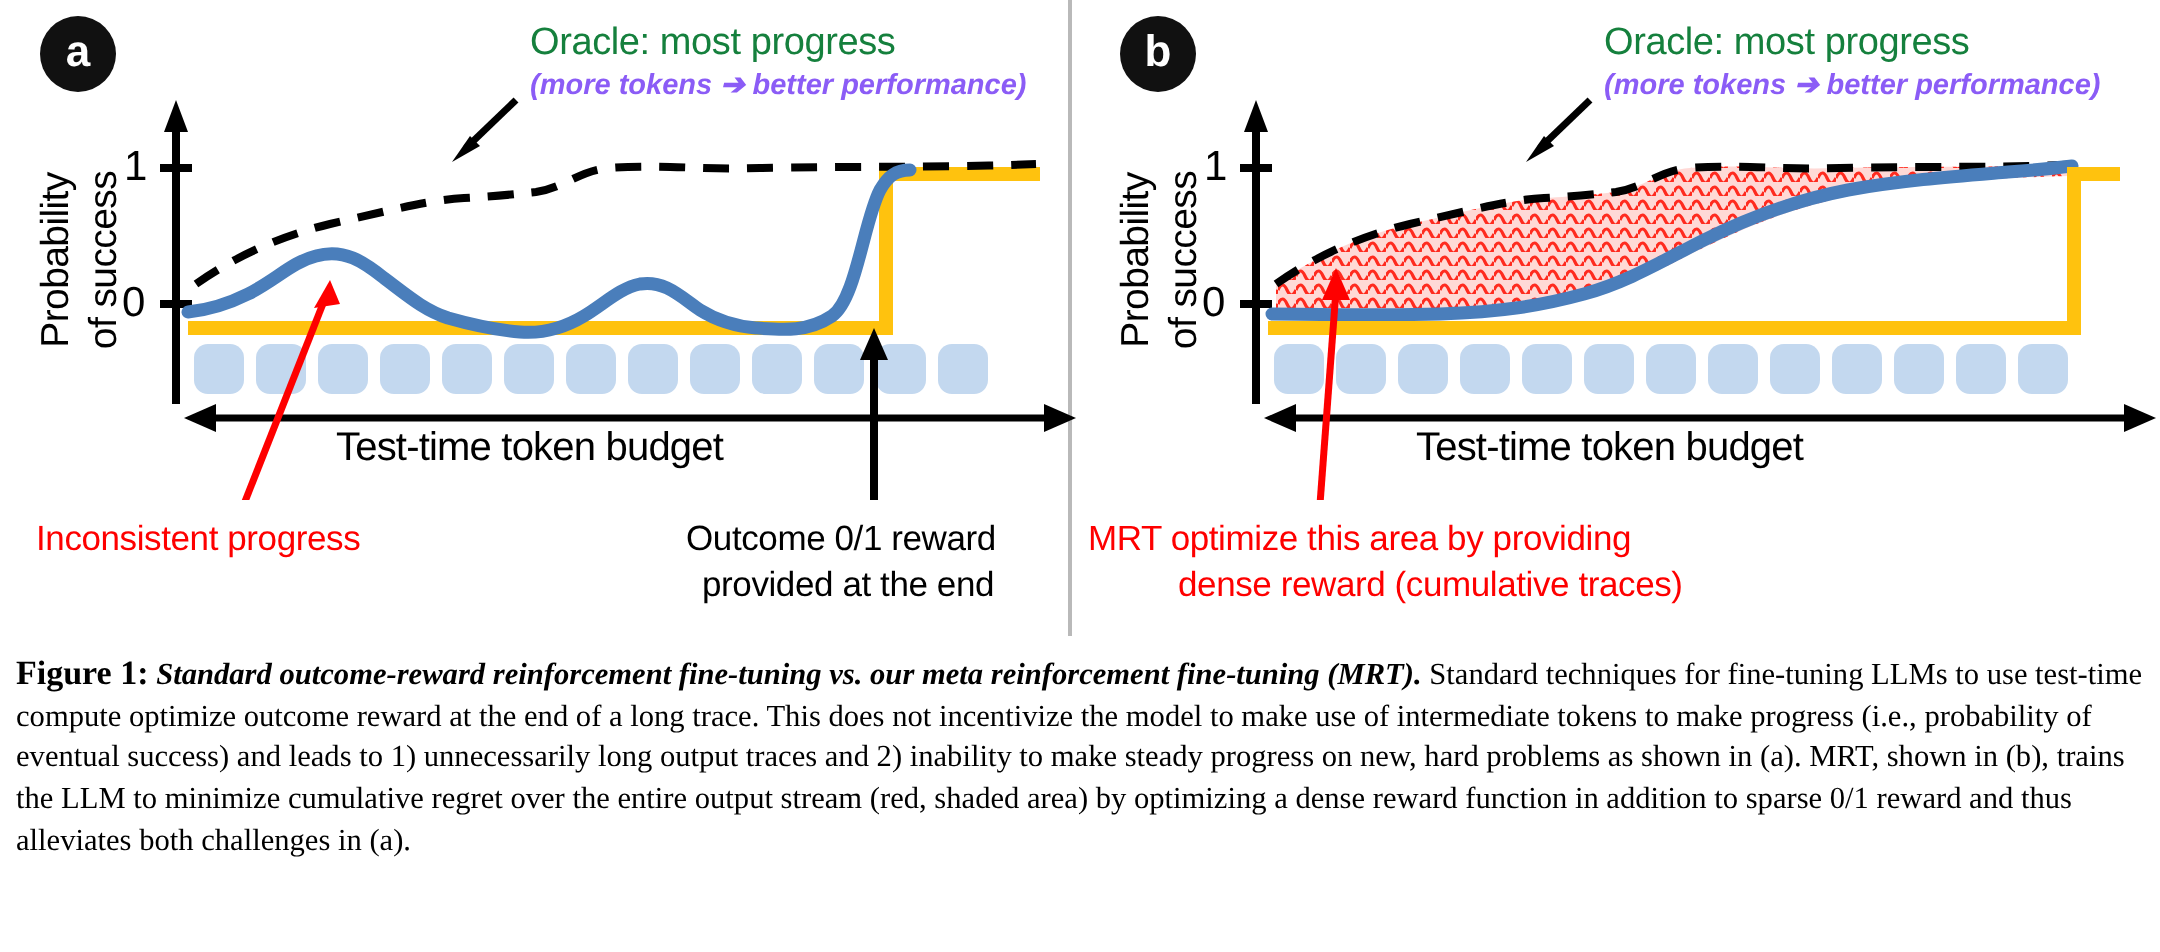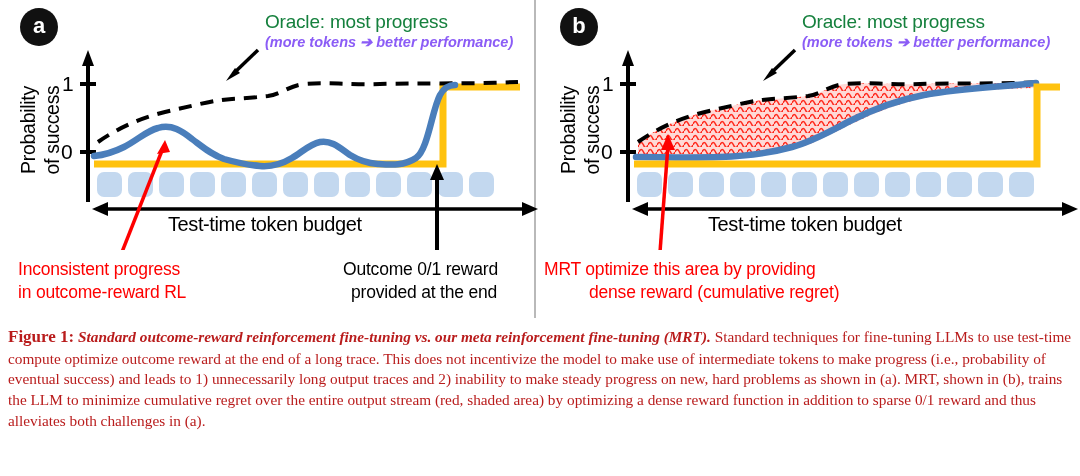--- a/index.html
+++ b/index.html
@@ -34,21 +34,21 @@
   .xlabel{position:absolute;font-size:20px;white-space:nowrap;
           letter-spacing:-0.4px;}
 
   .note{position:absolute;font-size:17.5px;line-height:1.27;
         white-space:pre;letter-spacing:-0.2px;}
   .note.red{color:#fe0000;}
   .note.black{color:#000;}
 
   .caption{position:absolute;left:8px;top:326px;width:1064px;
            font-family:"Liberation Serif", serif;font-size:15.3px;
-           line-height:1.345;color:#b91c1c;text-align:left;}
+           line-height:1.345;color:#000000;text-align:left;}
   .caption .bi{font-weight:bold;font-style:italic;}
   .cap-head{font-weight:bold;font-size:17px;}
 
   svg{display:block;}
 </style>
 </head>
 <body>
 
 <div class="figure-area">
 
@@ -138,21 +138,20 @@
 
       <g>
         <line x1="437" y1="255" x2="437" y2="175" stroke="#000" stroke-width="4"></line>
         <polygon points="437,164 430,180 444,180" fill="#000"></polygon>
       </g>
     </svg>
 
     <div class="xlabel" style="left:168px;top:213px;">Test-time token budget</div>
 
     <div class="note red" style="left:18px;top:258px;text-align:right;">Inconsistent progress</div>
-    <div class="note red" style="left:18px;top:281px;">in outcome-reward RL</div>
 
     <div class="note black" style="left:343px;top:258px;">Outcome 0/1 reward</div>
     <div class="note black" style="left:351px;top:281px;">provided at the end</div>
   </div>
 
   <div class="panel panel-b">
 
     <div class="badge" style="left:20px;top:8px;">b</div>
 
     <div class="oracle-title" style="left:262px;top:11px;">Oracle: most progress</div>
@@ -245,21 +244,21 @@
 
       <g>
         <line x1="120" y1="252" x2="128" y2="145" stroke="#fe0000" stroke-width="3.5"></line>
         <polygon points="128,134 121,150 135,150" fill="#fe0000"></polygon>
       </g>
     </svg>
 
     <div class="xlabel" style="left:168px;top:213px;">Test-time token budget</div>
 
     <div class="note red" style="left:4px;top:258px;">MRT optimize this area by providing</div>
-    <div class="note red" style="left:49px;top:281px;">dense reward (cumulative regret)</div>
+    <div class="note red" style="left:49px;top:281px;">dense reward (cumulative traces)</div>
   </div>
 </div>
 
 <div class="caption">
   <span class="cap-head">Figure 1:</span>
   <span class="bi">Standard outcome-reward reinforcement fine-tuning vs. our meta reinforcement fine-tuning (MRT).</span>
   <span>Standard techniques for fine-tuning LLMs to use test-time compute optimize outcome reward at the end of a long trace. This does not incentivize the model to make use of intermediate tokens to make progress (i.e., probability of eventual success) and leads to 1) unnecessarily long output traces and 2) inability to make steady progress on new, hard problems as shown in (a). MRT, shown in (b), trains the LLM to minimize cumulative regret over the entire output stream (red, shaded area) by optimizing a dense reward function in addition to sparse 0/1 reward and thus alleviates both challenges in (a).</span>
 </div>
 
 </body></html>

